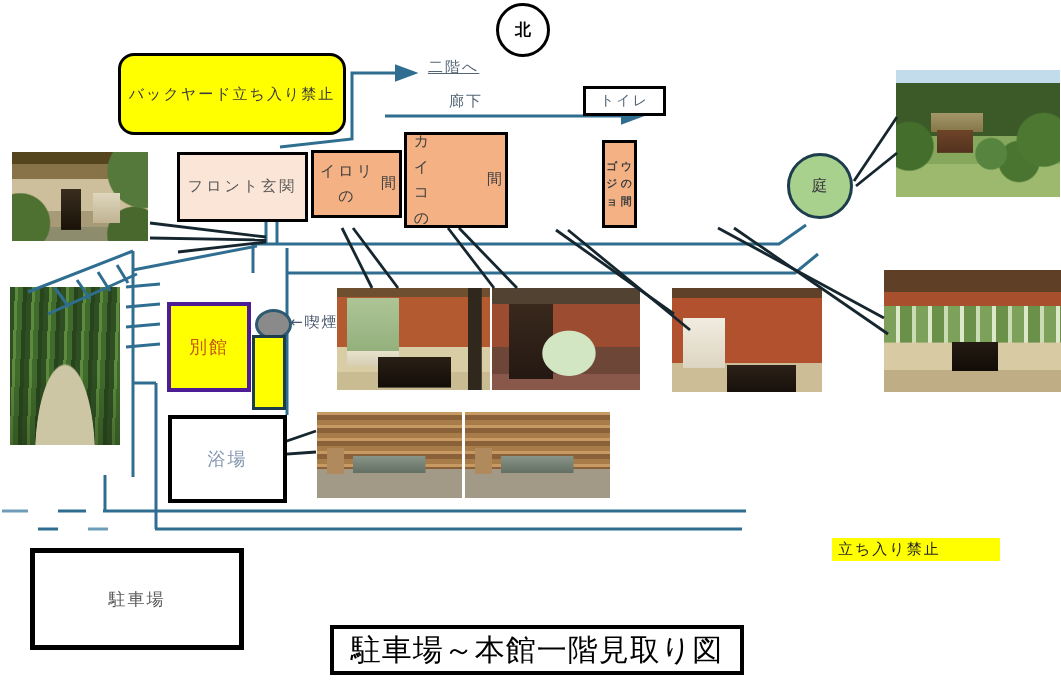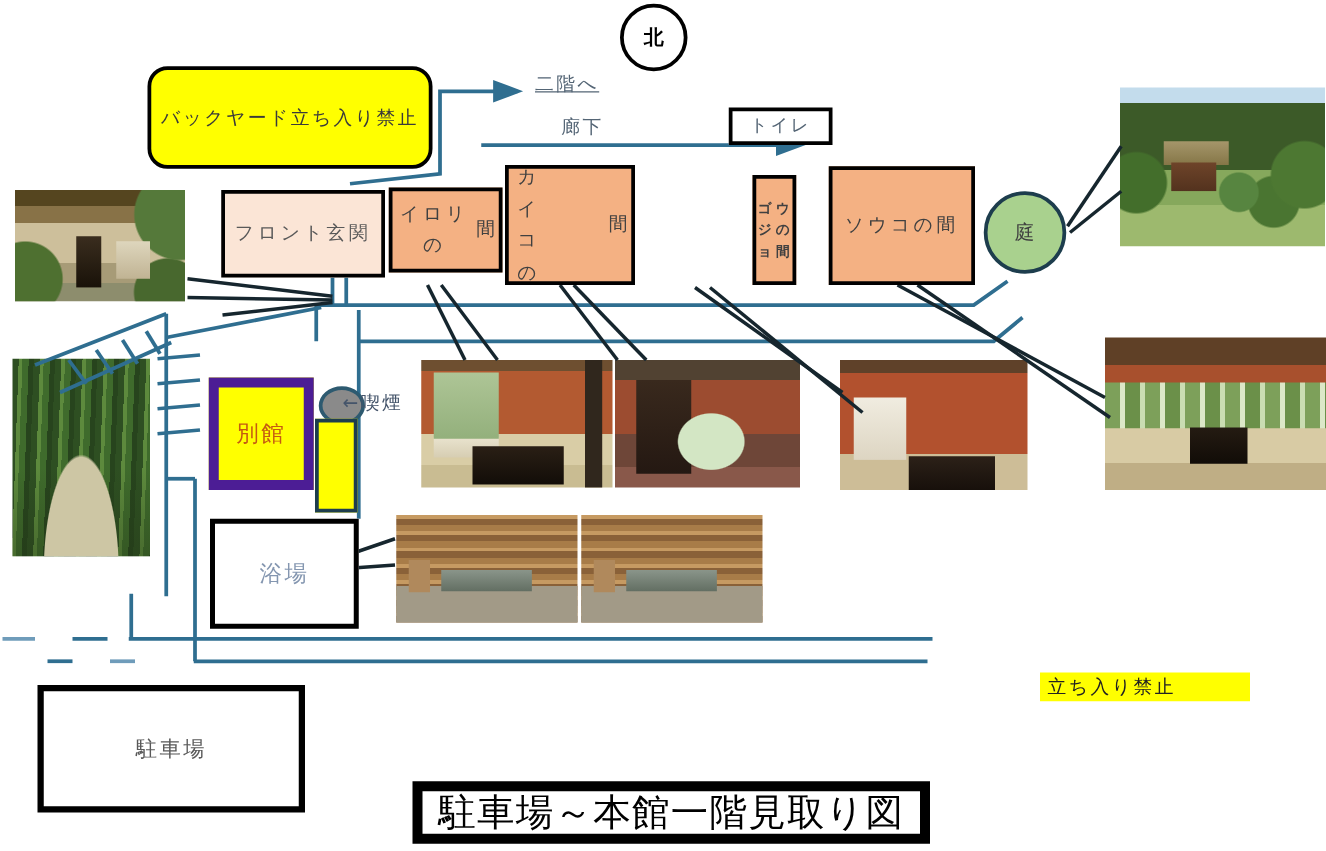--- a/index.html
+++ b/index.html
@@ -10,25 +10,25 @@
   .room{border:3.5px solid #000;background:#f4b183;color:#404040;font-size:15px;letter-spacing:3px;
         line-height:1.7;flex-direction:row;}
   .room-front{background:#fbe5d6;color:#595959;}
   .room-small{font-size:11px;letter-spacing:1px;font-weight:600;line-height:1.6;}
   .circle{border-radius:50%;}
   .compass{border:3px solid #000;background:#fff;font-size:16px;font-weight:bold;color:#000;}
   .garden{border:3px solid #1d3d4d;background:#a9d18e;color:#404040;font-size:16px;letter-spacing:1px;}
   .sign-backyard{border:3.5px solid #000;border-radius:16px;background:#ffff00;color:#3a3a3a;
         font-size:15px;letter-spacing:2px;line-height:2;flex-direction:row;}
   .toilet{border:3.5px solid #000;background:#fff;color:#546575;font-size:14px;letter-spacing:2px;}
-  .annex{border:8px solid #4c1d95;background:#ffff00;color:#c55a11;font-size:18px;letter-spacing:2px;}
+  .annex{border:4px solid #4c1d95;background:#ffff00;color:#c55a11;font-size:18px;letter-spacing:2px;}
   .smokebooth{border:3px solid #1d3d4d;background:#ffff00;}
   .bath{border:4px solid #000;background:#fff;color:#8496b0;font-size:18px;letter-spacing:2px;}
   .parking{border:5px solid #000;background:#fff;color:#595959;font-size:17px;letter-spacing:2px;}
-  .titlebox{border:8px solid #000000;background:#fff;color:#000;font-size:30px;letter-spacing:1px;}
+  .titlebox{border:4px solid #000000;background:#fff;color:#000;font-size:30px;letter-spacing:1px;}
   .floatlabel{position:absolute;z-index:3;color:#546575;font-size:15px;letter-spacing:2px;white-space:nowrap;}
   .smoke-label{color:#44546a;}
   .note-yellow{position:absolute;z-index:3;background:#ffff00;color:#222;font-size:15px;letter-spacing:2px;
         padding:2px 6px;white-space:nowrap;}
   .ellipse{position:absolute;z-index:3;background:#8a8a8a;border:3px solid #2d5a70;border-radius:50%;}
   .photo{position:absolute;z-index:1;}
   svg.lines{position:absolute;left:0;top:0;z-index:2;pointer-events:none;}
 
   
   .p-entrance{background:
@@ -184,35 +184,32 @@
     <span>間</span>
   </div>
   <div class="box room" style="left:404px;top:132px;width:104px;height:96px;gap:48px;">
     <span>カイコの</span>
     <span>間</span>
   </div>
   <div class="box room room-small" style="left:602px;top:140px;width:35px;height:88px;">
     <span>ゴジョ</span>
     <span>ウの間</span>
   </div>
-  <div class="box room" style="left:663px;top:133px;width:117px;height:95px;">
-    <span>ソウコの間</span>
-  </div>
 
   <div class="box circle garden" style="left:787px;top:153px;width:66px;height:66px;">
     <span>庭</span>
   </div>
 
   <div class="box annex" style="left:167px;top:302px;width:84px;height:90px;">
     <span>別館</span>
   </div>
 
   <div class="ellipse" style="left:255px;top:309px;width:31px;height:25px;"></div>
   <div class="box smokebooth" style="left:252px;top:335px;width:34px;height:75px;"></div>
-  <div class="floatlabel smoke-label" style="left:274px;top:313px;">←喫煙</div>
+  <div class="floatlabel smoke-label" style="left:290px;top:313px;">←喫煙</div>
 
   <div class="box parking" style="left:30px;top:548px;width:214px;height:102px;">
     <span>駐車場</span>
   </div>
 
   <div class="box bath" style="left:168px;top:415px;width:119px;height:88px;">
     <span>浴場</span>
   </div>
 
   <div class="note-yellow" style="left:832px;top:538px;width:156px;">立ち入り禁止</div>

